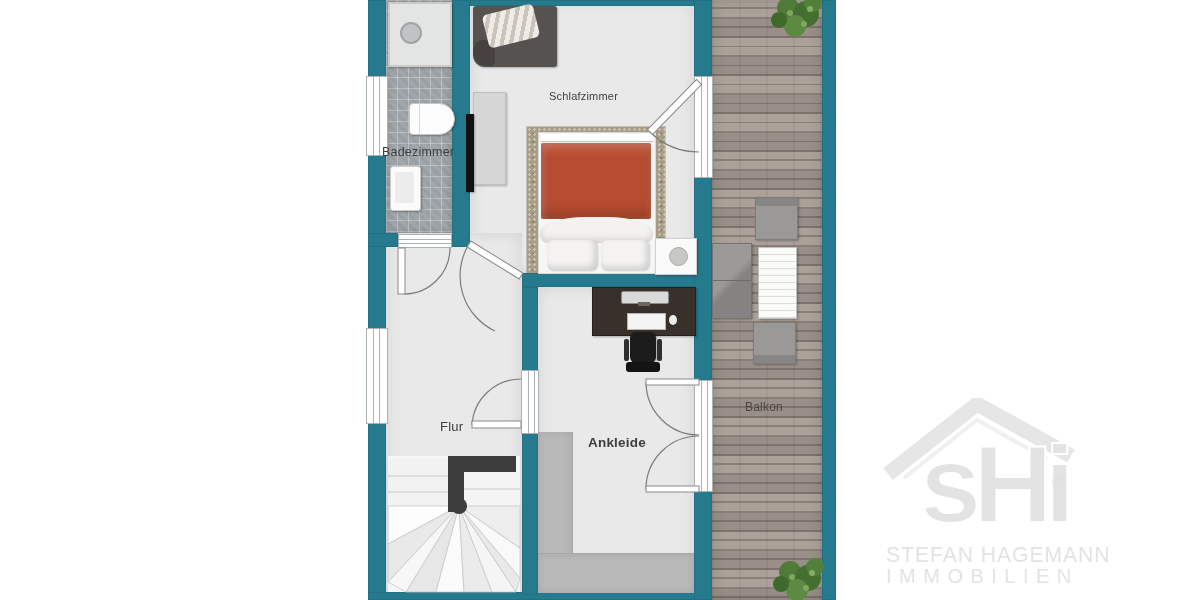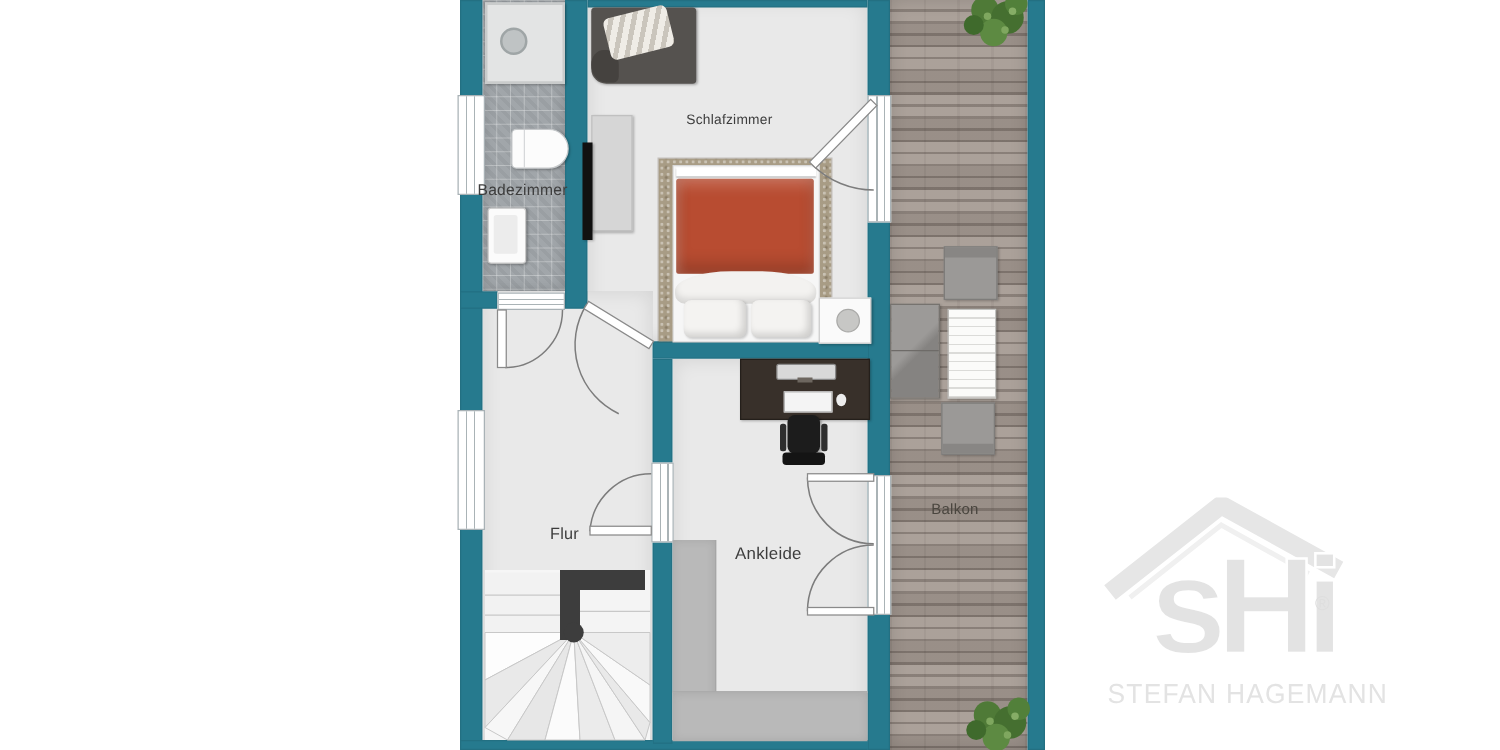--- a/index.html
+++ b/index.html
@@ -183,24 +183,25 @@
       <circle cx="781" cy="584" r="8" fill="#3f6a2c"></circle>
         <circle cx="792" cy="577" r="3" fill="#7fa75f"></circle>
       <circle cx="806" cy="588" r="3" fill="#7fa75f"></circle>
         <circle cx="812" cy="573" r="3" fill="#86ad66"></circle>
     </g>
   </svg>
 
   <div class="lbl" style="left:549px;top:90px;font-size:11px;">Schlafzimmer</div>
   <div class="lbl" style="left:382px;top:145px;font-size:12.5px;">Badezimmer</div>
   <div class="lbl" style="left:440px;top:419px;font-size:13px;">Flur</div>
-  <div class="lbl" style="left:588px;top:435px;font-size:13.5px;">Ankleide</div>
+  <div class="lbl" style="left:588px;top:435px;font-size:13.5px;font-weight:bold;">Ankleide</div>
   <div class="lbl" style="left:745px;top:400px;font-size:12px;color:#4a463f;">Balkon</div>
 
   <svg class="abs" style="left:880px;top:398px;" width="205" height="140" viewBox="0 0 205 140">
     <path d="M 8 76 L 97 6 L 191 58" fill="none" stroke="#e6e6e6" stroke-width="15" stroke-linejoin="miter"></path>
     <path d="M 24 80 L 97 22 L 167 61" fill="none" stroke="#f0f0f0" stroke-width="4"></path>
     <text x="40" y="124" font-family="Liberation Sans, sans-serif" font-size="110" font-weight="bold" fill="var(--logo,#e3e3e3)" stroke="#ffffff" stroke-width="2" letter-spacing="-8">sHi</text>
     <text x="172" y="90" font-family="Liberation Sans, sans-serif" font-size="16" fill="#dedede">®</text>
   </svg>
   <div class="logo-line" style="left:886px;top:542px;font-size:22px;letter-spacing:1px;transform:scaleX(.96);transform-origin:left;">STEFAN HAGEMANN</div>
+  <div class="logo-line" style="left:886px;top:565px;font-size:20px;letter-spacing:7.5px;">IMMOBILIEN</div>
 
 </div>
 
 </body></html>

